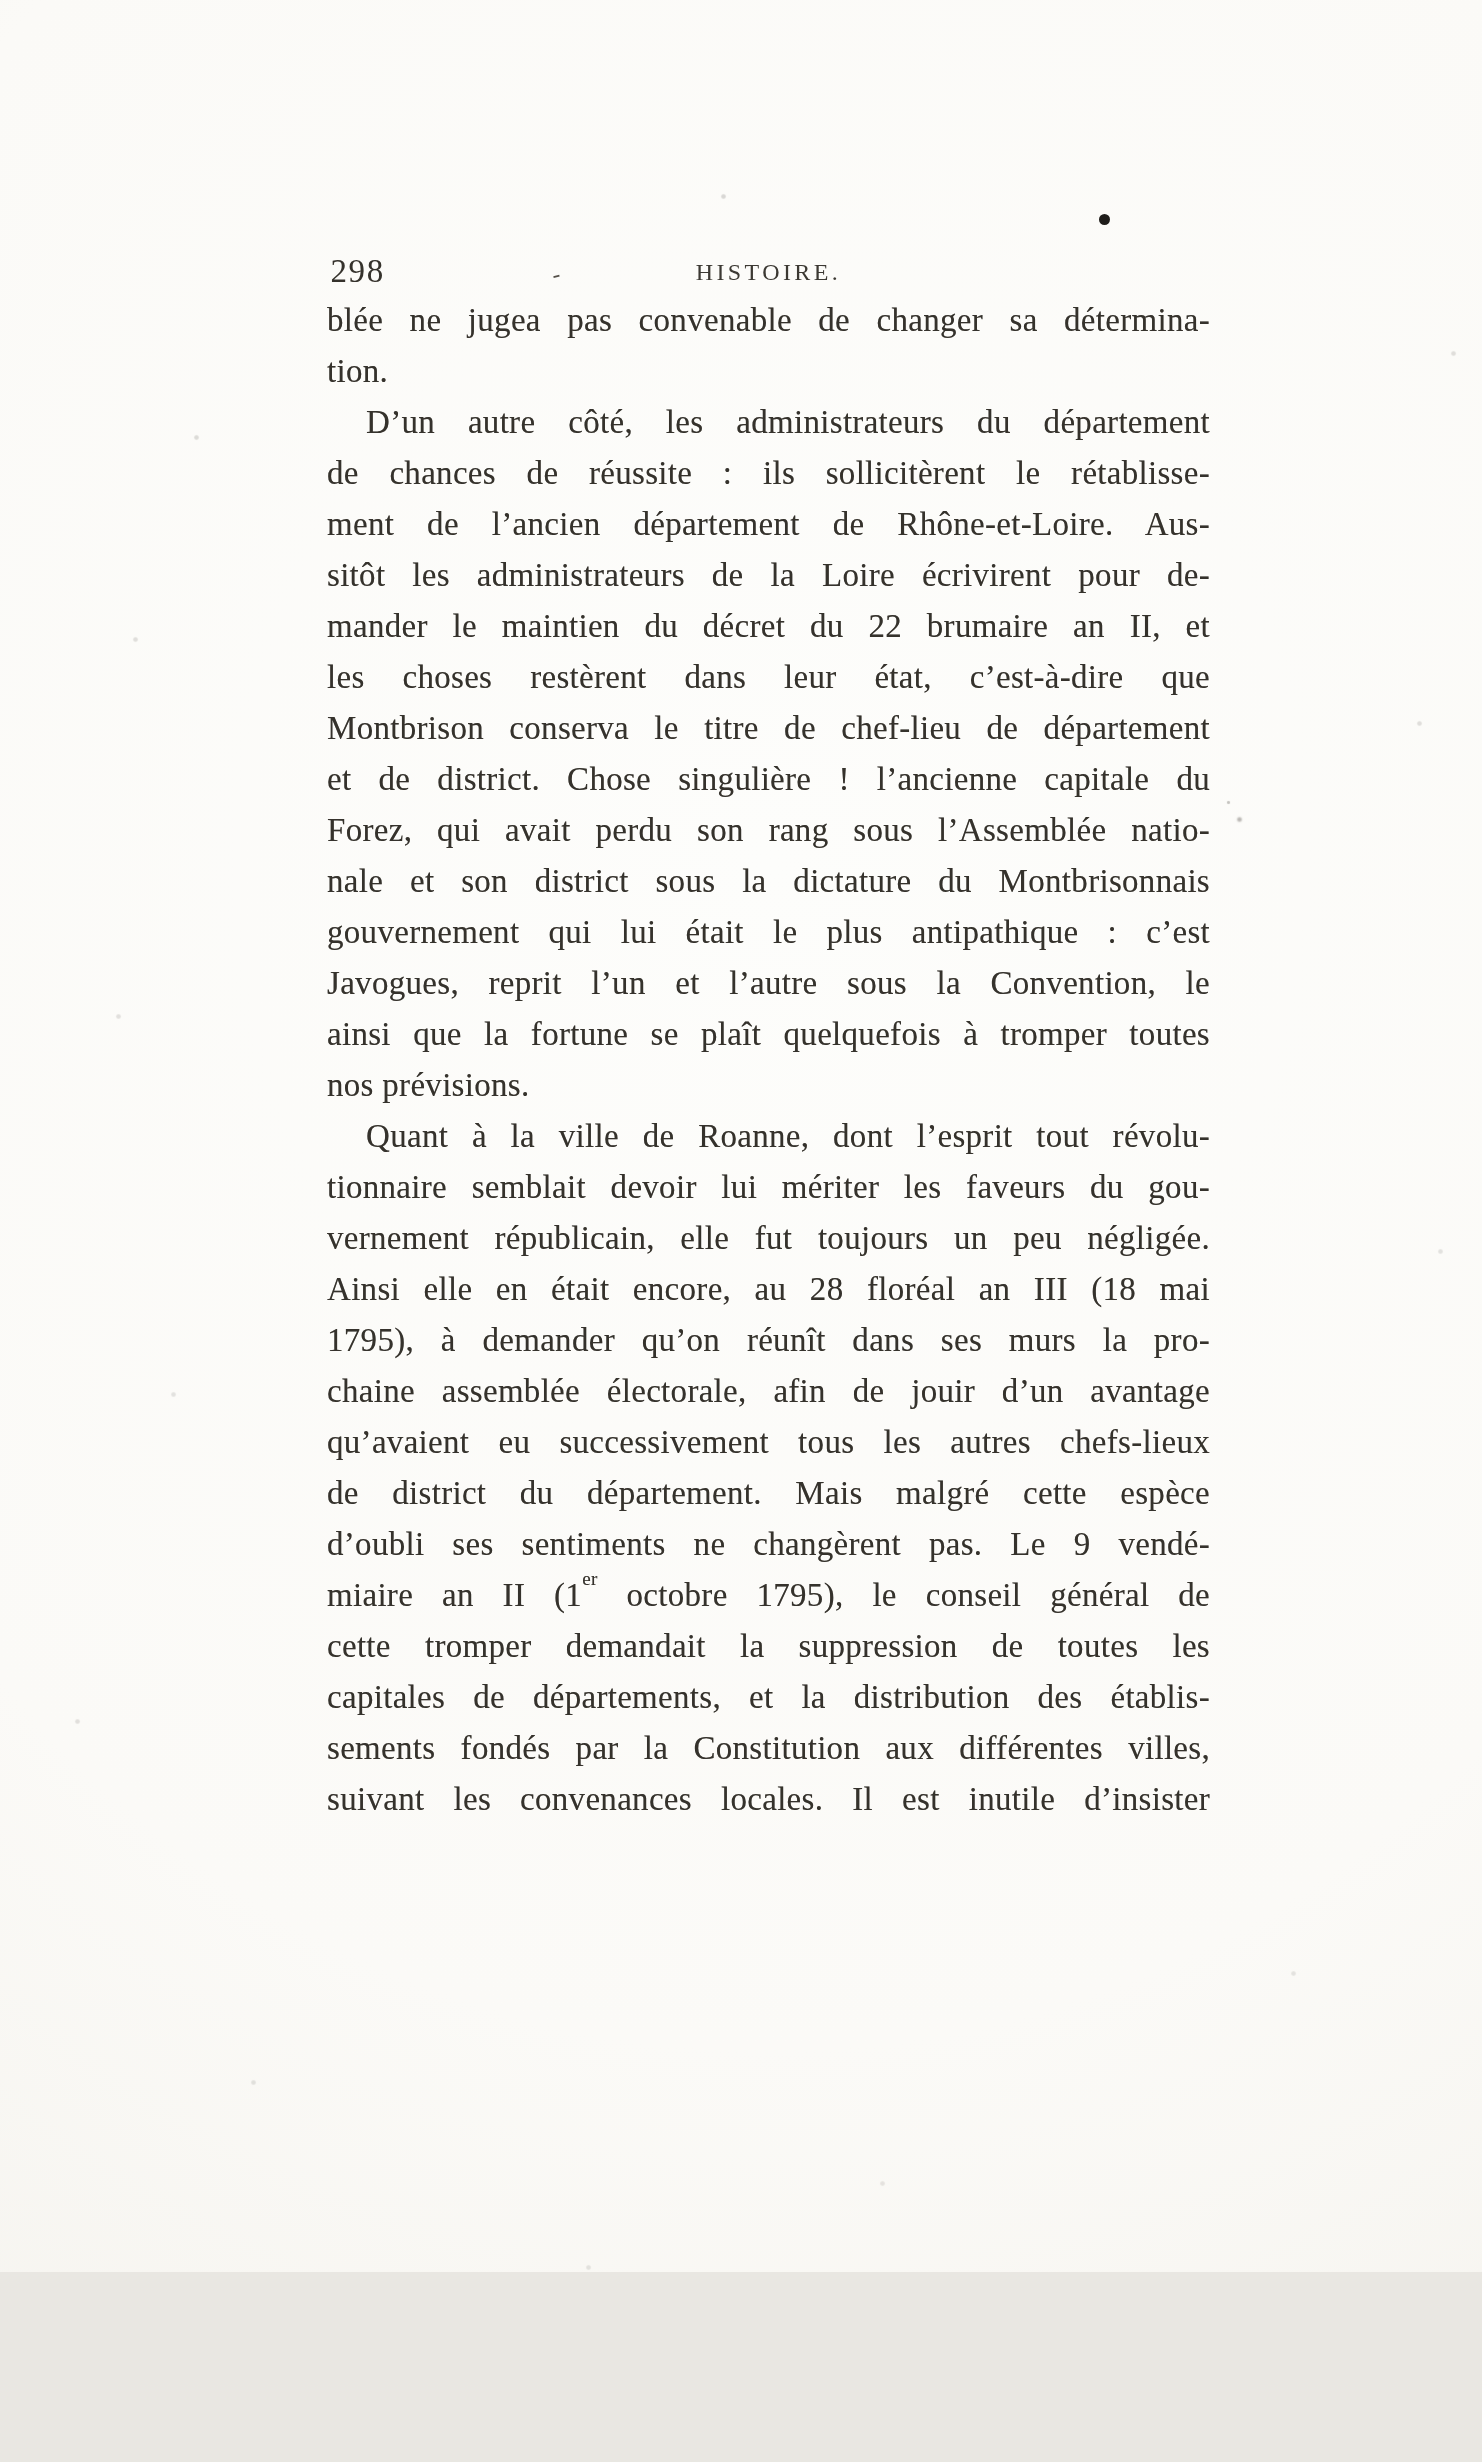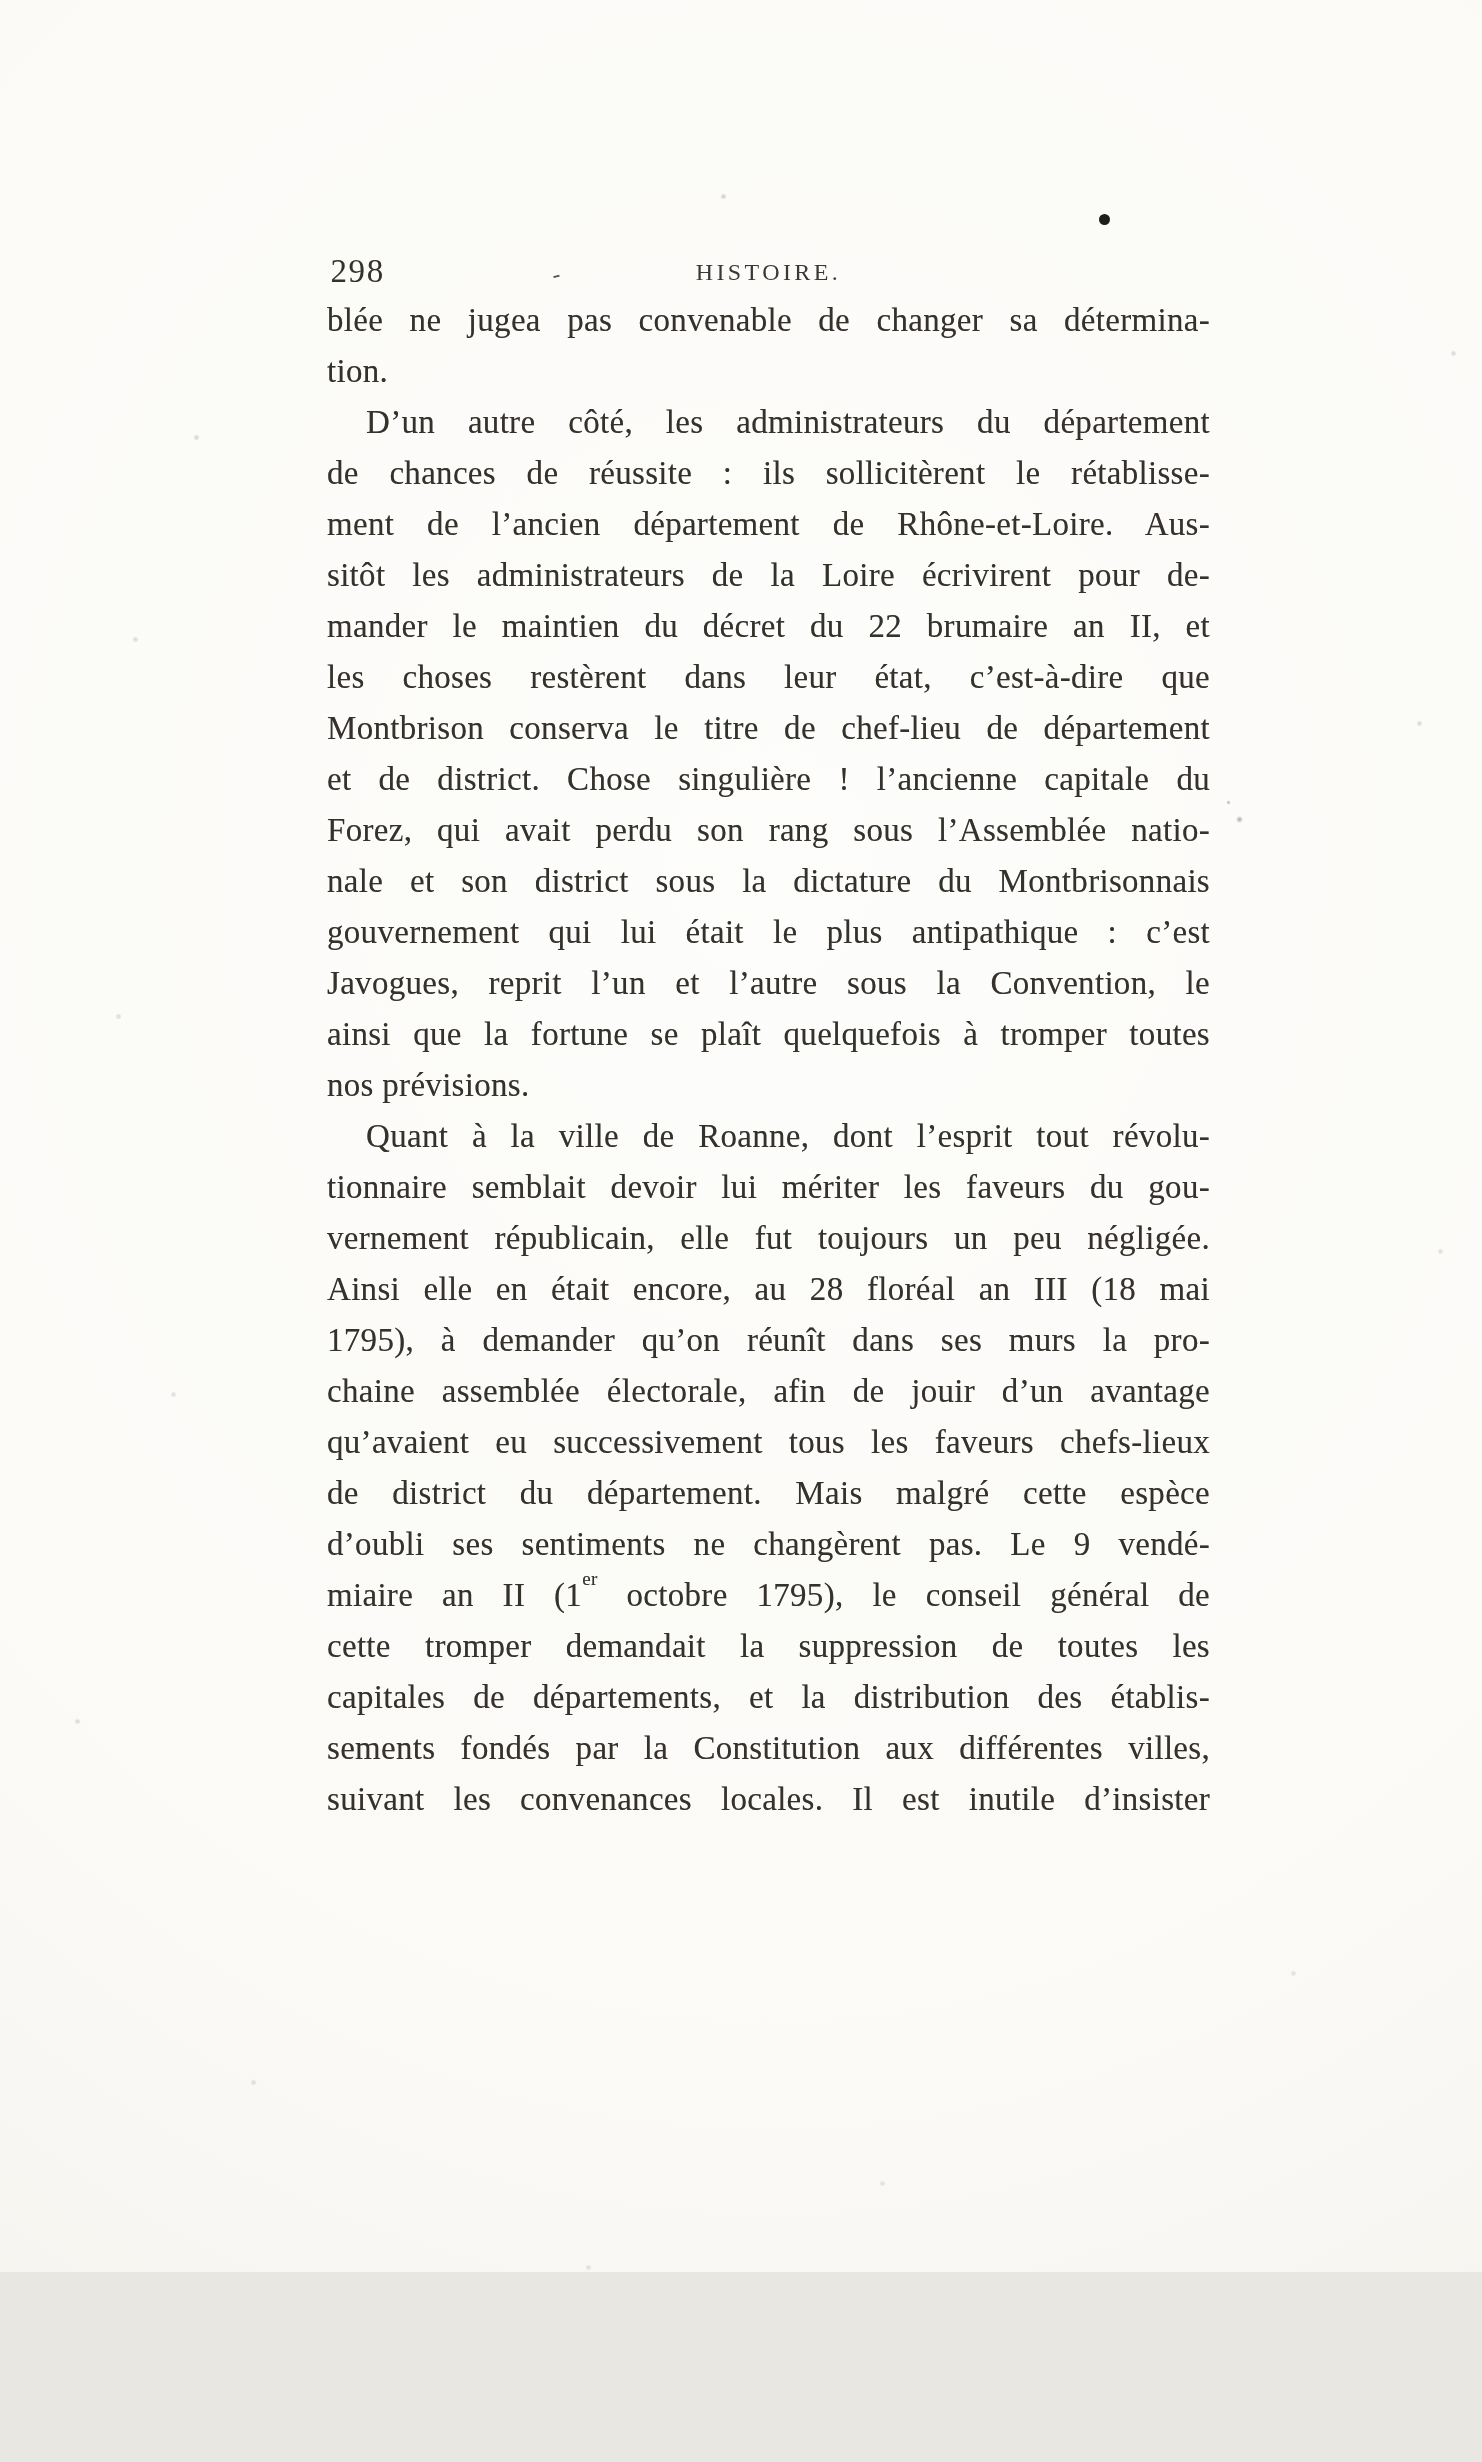--- a/index.html
+++ b/index.html
@@ -151,21 +151,21 @@
       <div class="line flush">gouvernement qui lui était le plus antipathique : c’est</div>
       <div class="line flush">Javogues, reprit l’un et l’autre sous la Convention, le</div>
       <div class="line flush">ainsi que la fortune se plaît quelquefois à tromper toutes</div>
       <div class="line end">nos prévisions.</div>
       <div class="line indent">Quant à la ville de Roanne, dont l’esprit tout révolu-</div>
       <div class="line flush">tionnaire semblait devoir lui mériter les faveurs du gou-</div>
       <div class="line flush">vernement républicain, elle fut toujours un peu négligée.</div>
       <div class="line flush">Ainsi elle en était encore, au 28 floréal an III (18 mai</div>
       <div class="line flush">1795), à demander qu’on réunît dans ses murs la pro-</div>
       <div class="line flush">chaine assemblée électorale, afin de jouir d’un avantage</div>
-      <div class="line flush">qu’avaient eu successivement tous les faveurs chefs-lieux</div>
+      <div class="line flush">qu’avaient eu successivement tous les autres chefs-lieux</div>
       <div class="line flush">de district du département. Mais malgré cette espèce</div>
       <div class="line flush">d’oubli ses sentiments ne changèrent pas. Le 9 vendé-</div>
       <div class="line flush">miaire an II (1<sup>er</sup> octobre 1795), le conseil général de</div>
       <div class="line flush">cette tromper demandait la suppression de toutes les</div>
       <div class="line flush">capitales de départements, et la distribution des établis-</div>
       <div class="line flush">sements fondés par la Constitution aux différentes villes,</div>
       <div class="line flush">suivant les convenances locales. Il est inutile d’insister</div>
     </div>
 
 </div>

